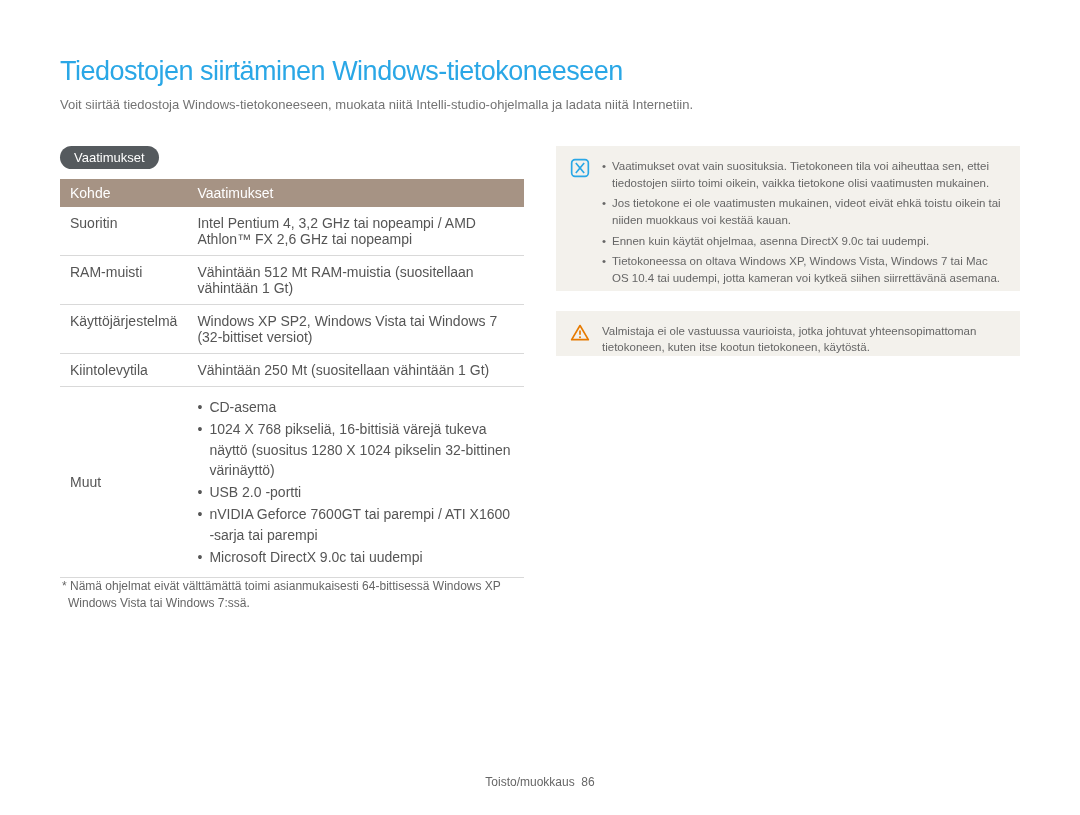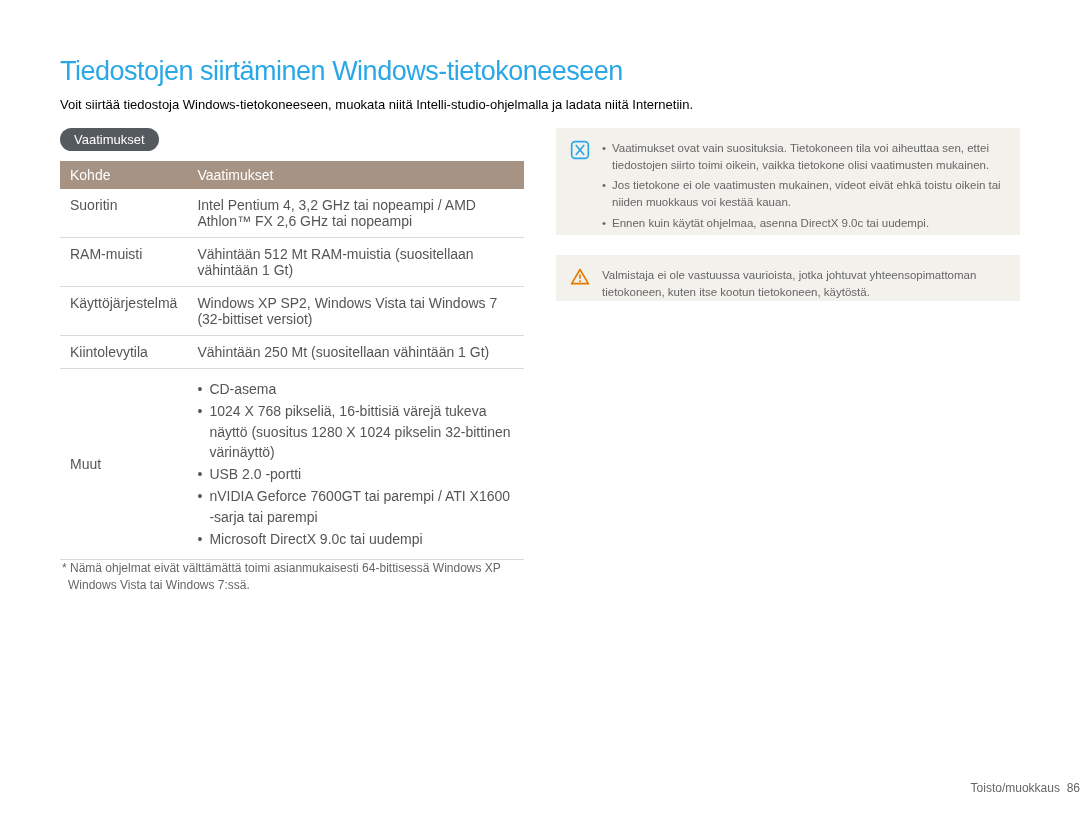--- a/index.html
+++ b/index.html
@@ -15,22 +15,22 @@
   }
   .title {
     color: #2aa7e6;
     font-size: 27px;
     font-weight: 400;
     margin-bottom: 10px;
     letter-spacing: -0.5px;
   }
   .subtitle {
     font-size: 13px;
-    color: #000000;
-    margin-bottom: 16px;
+    color: #737373;
+    margin-bottom: 34px;
   }
   .columns {
     display: flex;
     gap: 32px;
   }
   .left-col { flex: 1; }
   .right-col { flex: 1; }
 
   .pill {
     display: inline-block;
@@ -120,24 +120,24 @@
     flex-shrink: 0;
     display: flex;
     align-items: center;
     justify-content: center;
   }
   .note-icon svg { width: 20px; height: 20px; }
   .warn-icon svg { width: 20px; height: 20px; }
 
   .page-footer {
     position: absolute;
-    bottom: 20px;
+    bottom: 26px;
     left: 0;
     width: 100%;
-    text-align: right;
+    text-align: center;
     font-size: 12px;
     color: #666;
   }
 </style>
 </head>
 <body>
 
 <h1 class="title">Tiedostojen siirtäminen Windows-tietokoneeseen</h1>
 <p class="subtitle">Voit siirtää tiedostoja Windows-tietokoneeseen, muokata niitä Intelli-studio-ohjelmalla ja ladata niitä Internetiin.</p>
 
@@ -194,20 +194,21 @@
       <div class="box-icon note-icon">
         <svg viewBox="0 0 24 24">
             <rect x="2" y="2" width="20" height="20" rx="4" fill="none" stroke="#2aa7e6" stroke-width="2"></rect>
             <path d="M7 6l10 12M7 18l10-12" stroke="#2aa7e6" stroke-width="2" fill="none"></path>
           </svg>
       </div>
       <ul>
         <li>Vaatimukset ovat vain suosituksia. Tietokoneen tila voi aiheuttaa sen, ettei tiedostojen siirto toimi oikein, vaikka tietokone olisi vaatimusten mukainen.</li>
         <li>Jos tietokone ei ole vaatimusten mukainen, videot eivät ehkä toistu oikein tai niiden muokkaus voi kestää kauan.</li>
         <li>Ennen kuin käytät ohjelmaa, asenna DirectX 9.0c tai uudempi.</li>
+        <li>Tietokoneessa on oltava Windows XP, Windows Vista, Windows 7 tai Mac OS 10.4 tai uudempi, jotta kameran voi kytkeä siihen siirrettävänä asemana.</li>
       </ul>
     </div>
 
     <div class="info-box">
       <div class="box-icon warn-icon">
         <svg viewBox="0 0 24 24">
             <path d="M12 3 L22 20 L2 20 Z" fill="none" stroke="#e67a00" stroke-width="2" stroke-linejoin="round"></path>
             <line x1="12" y1="9" x2="12" y2="14" stroke="#e67a00" stroke-width="2"></line>
             <circle cx="12" cy="17" r="1.2" fill="#e67a00"></circle>
           </svg>

